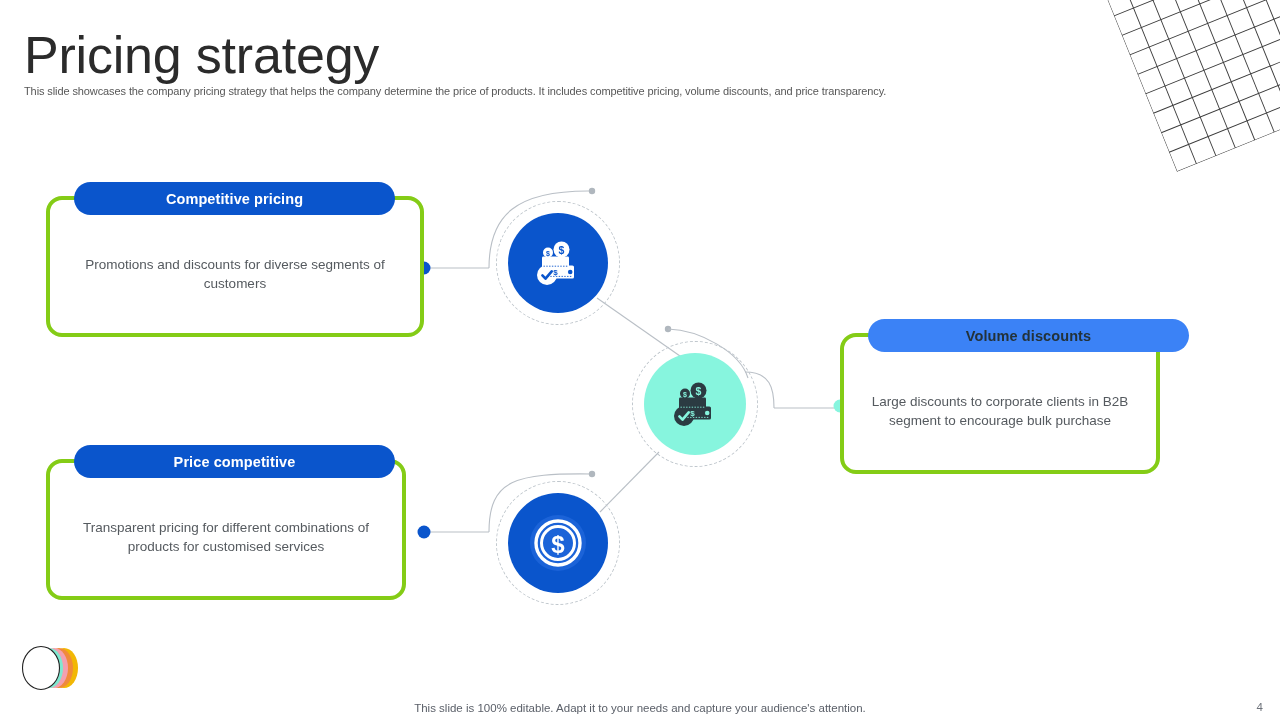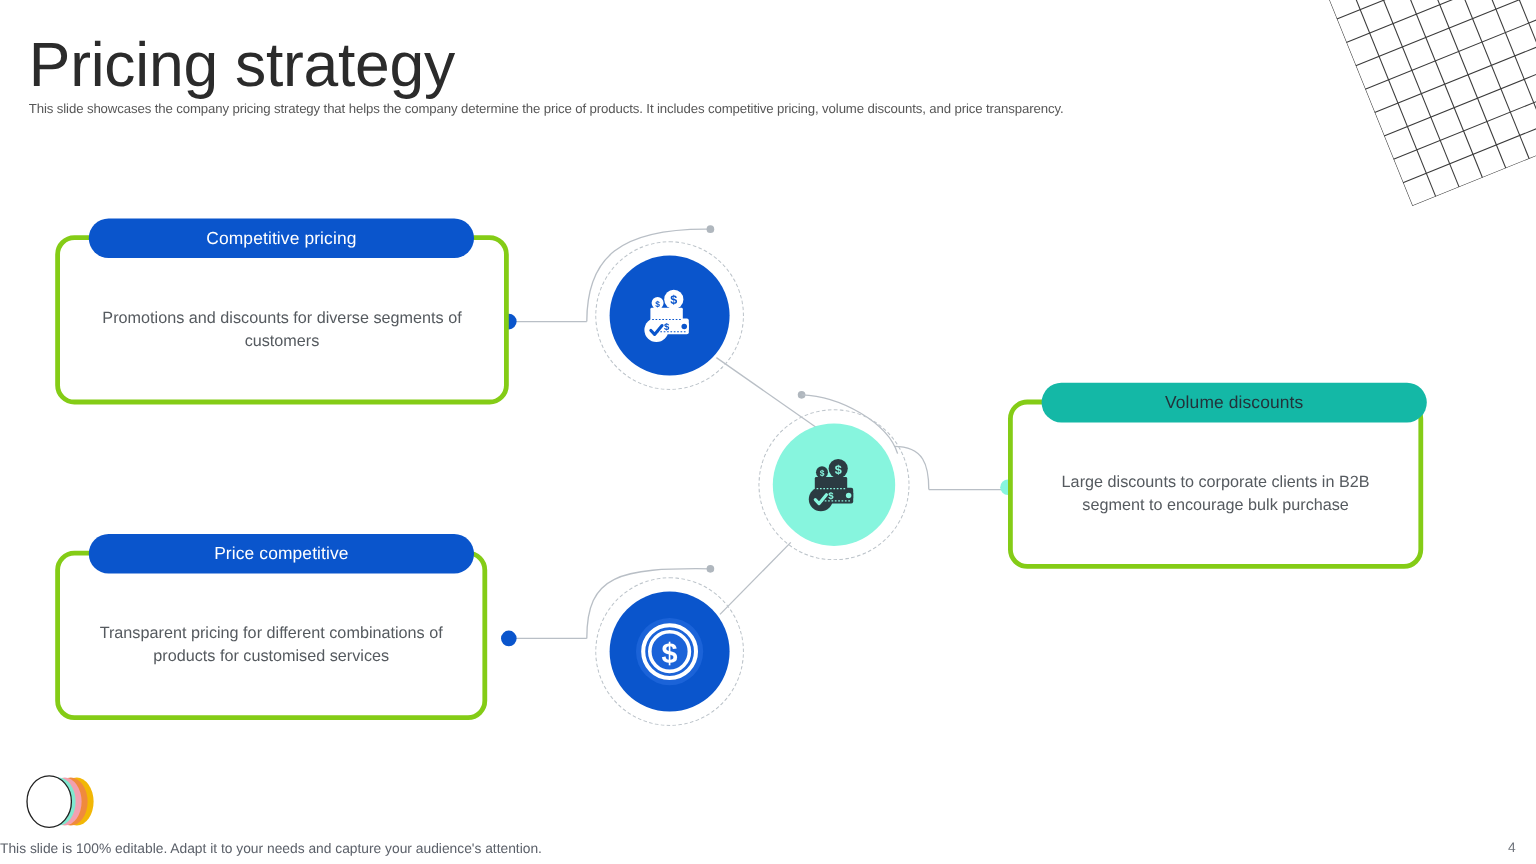--- a/index.html
+++ b/index.html
@@ -61,39 +61,39 @@
     line-height:1.38;
     padding:0 18px;
     box-sizing:border-box;
   }
   .pill{
     position:absolute;
     height:33px;
     border-radius:17px;
     display:flex;align-items:center;justify-content:center;
     font-size:14.5px;
-    font-weight:normal;
+    font-weight:bold;
     letter-spacing:0.1px;
     box-sizing:border-box;
   }
   .pill.blue{background:#0a55cc;color:#ffffff;}
-  .pill.teal{background:#14b8a6;color:#23323a;}
+  .pill.teal{background:#3b82f6;color:#23323a;}
 
   
   #card-competitive{left:46px;top:196px;width:378px;height:141px;}
   #pill-competitive{left:74px;top:182px;width:321px;}
   #body-competitive{top:56px;}
 
   
   #card-transparency{left:46px;top:459px;width:360px;height:141px;text-decoration:underline;}
   #pill-transparency{left:74px;top:445px;width:321px;}
   #body-transparency{top:56px;}
 
   
-  #card-volume{left:840px;top:333px;width:346px;height:141px;}
+  #card-volume{left:840px;top:333px;width:320px;height:141px;}
   #pill-volume{left:868px;top:319px;width:321px;}
   #body-volume{top:56px;}
 
   
   .node{
     position:absolute;
     border-radius:50%;
     display:flex;align-items:center;justify-content:center;
   }
   .node .ring{
@@ -111,20 +111,21 @@
   #node-top{left:508px;top:213px;width:100px;height:100px;}
   #node-top .disc{background:#0a55cc;}
   #node-center{left:644px;top:353px;width:102px;height:102px;}
   #node-center .disc{background:#87f5de;}
   #node-bottom{left:508px;top:493px;width:100px;height:100px;}
   #node-bottom .disc{background:#0a55cc;}
 
   
   .footer-note{
     position:absolute;left:0;right:0;top:702px;
+    text-align:center;
     font-size:11.5px;color:#5b6069;
   }
   .page-num{
     position:absolute;right:17px;top:701px;
     font-size:11.5px;color:#6d727a;
   }
   .logo{position:absolute;left:18px;top:643px;width:72px;height:50px;}
 </style>
 </head>
 <body>

